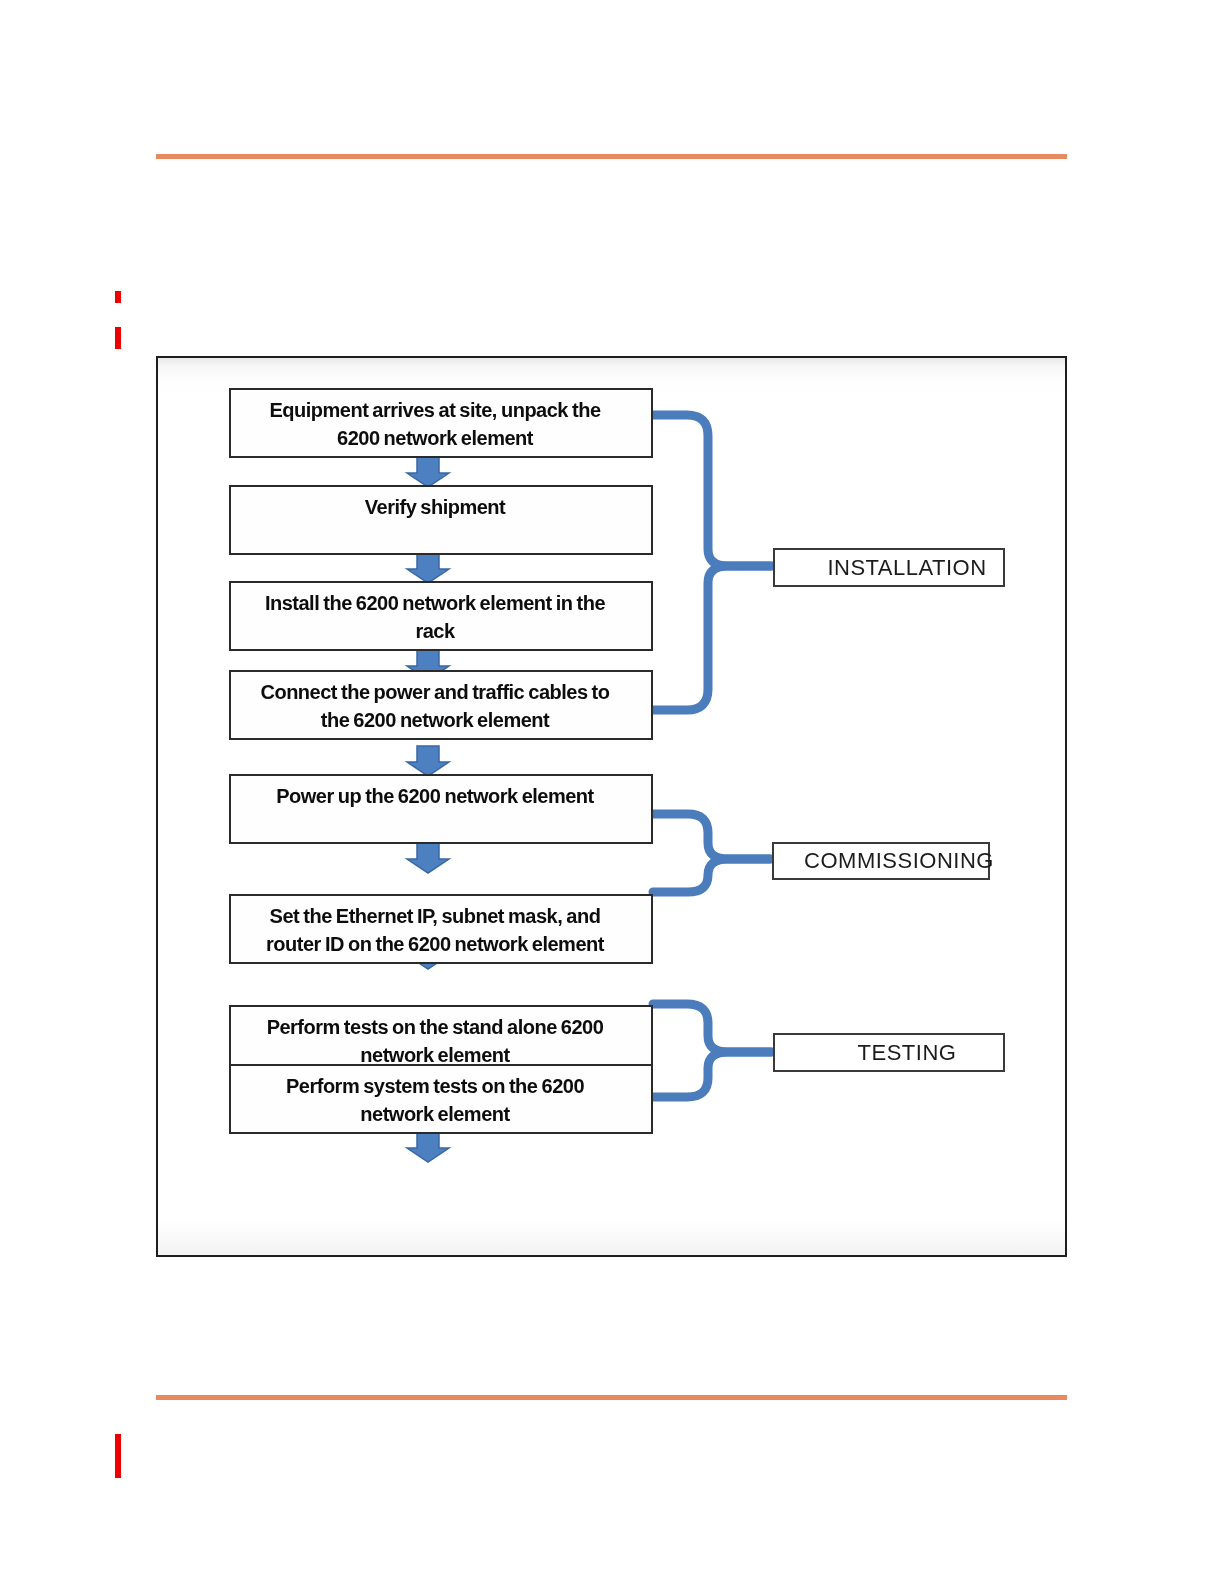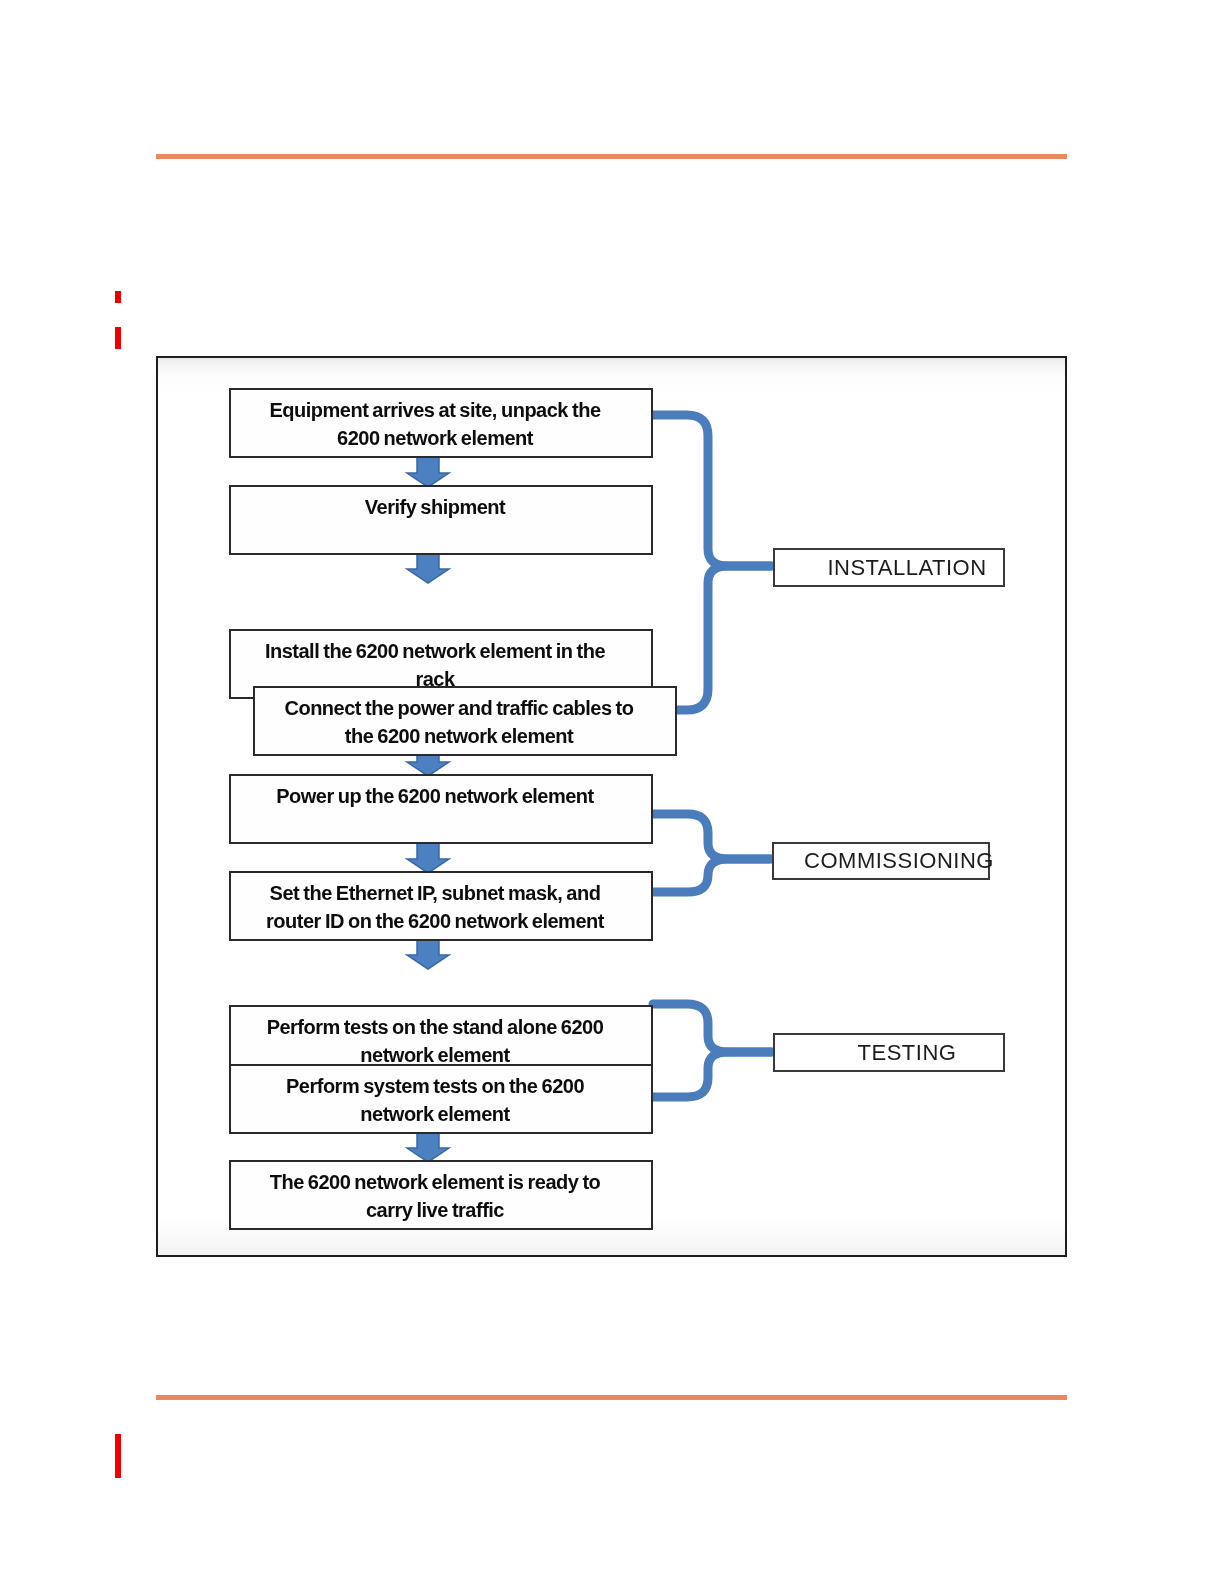--- a/index.html
+++ b/index.html
@@ -84,24 +84,24 @@
     font-size: 20px;
     font-weight: bold;
     line-height: 28px;
     letter-spacing: -0.5px;
     word-spacing: -1px;
     color: #0d0d0d;
     white-space: pre-line;
   }
   .s1 { top: 30px; }
   .s2 { top: 127px; }
-  .s3 { top: 223px; margin-top: 48px; }
-  .s4 { top: 328px; margin-left: 24px; }
+  .s3 { top: 223px; }
+  .s4 { top: 312px; }
   .s5 { top: 416px; }
-  .s6 { top: 513px; }
+  .s6 { top: 536px; }
   .s7 { top: 609px; margin-top: 38px; }
   .s8 { top: 706px; }
   .s9 { top: 802px; }
 
   
   .phase-box {
     position: absolute;
     box-sizing: border-box;
     border: 2px solid #3a3a3a;
     background: #ffffff;
@@ -179,24 +179,20 @@
 router ID on the 6200 network element</span>
     </div>
     <div class="flow-box s7">
       <span class="step-text">Perform tests on the stand alone 6200
 network element</span>
     </div>
     <div class="flow-box s8">
       <span class="step-text">Perform system tests on the 6200
 network element</span>
     </div>
-    <div class="flow-box s9">
-      <span class="step-text">The 6200 network element is ready to
-carry live traffic</span>
-    </div>
 
     <div class="phase-box p1">INSTALLATION</div>
     <div class="phase-box p2">COMMISSIONING</div>
     <div class="phase-box p3">TESTING</div>
   </div>
 
   <div class="h-rule bottom"></div>
   <div class="rev-bar b3"></div>
 
 </div>

